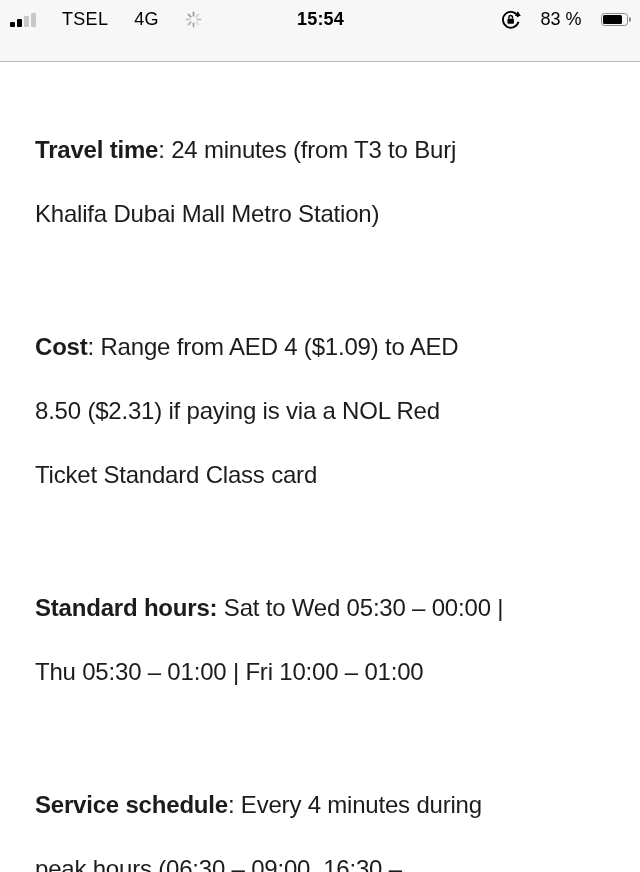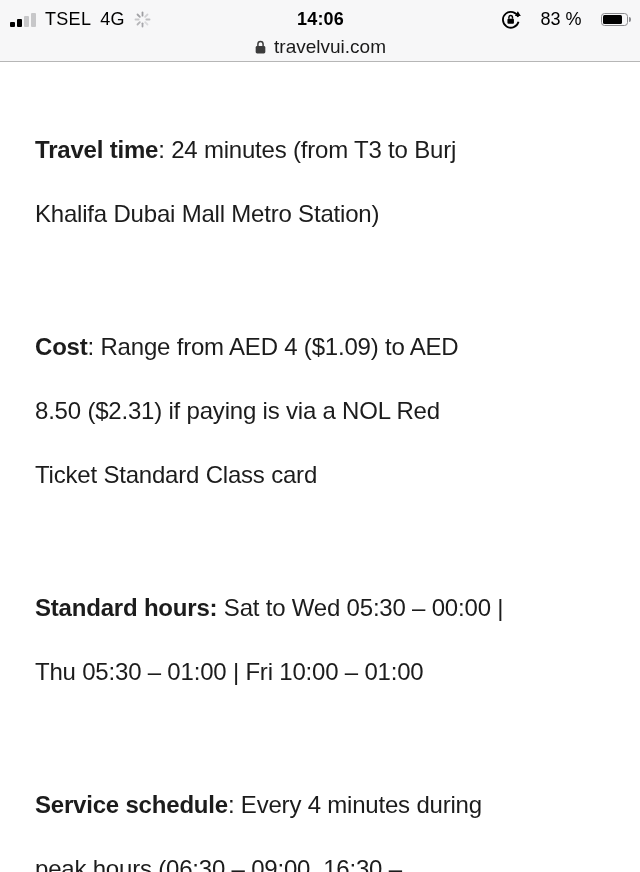--- a/index.html
+++ b/index.html
@@ -24,21 +24,21 @@
   }
   .status-row {
     height: 33px;
     display: flex;
     align-items: center;
     padding: 6px 9px 0 10px;
     font-size: 18px;
     color: #000;
   }
   .sb-left, .sb-right { flex: 1; display: flex; align-items: center; }
-  .sb-left { justify-content: flex-start; gap: 9px; }
+  .sb-left { justify-content: flex-start; gap: 26px; }
   .sb-right { justify-content: flex-end; gap: 19px; }
   .sb-center { flex: 0 0 auto; }
   .time { font-weight: 700; letter-spacing: 0.2px; }
   .carrier, .network { font-weight: 400; letter-spacing: 0.3px; }
   
   .signal { display: inline-flex; align-items: flex-end; gap: 2px; height: 14px; }
   .signal .bar { width: 5px; border-radius: 1px; background: var(--signal-empty, #c7c7c9); }
   .signal .bar.filled { background: #000; }
   
   .battery-wrap { display: inline-flex; align-items: center; }
@@ -105,45 +105,38 @@
             <line x1="14.6" y1="8" x2="11.6" y2="8" opacity="0.6"></line>
             <line x1="12.7" y1="12.7" x2="10.5" y2="10.5" opacity="0.3"></line>
             <line x1="8" y1="14.6" x2="8" y2="11.6" opacity="0.85"></line>
             <line x1="3.3" y1="12.7" x2="5.5" y2="10.5" opacity="0.7"></line>
             <line x1="1.4" y1="8" x2="4.4" y2="8" opacity="0.5"></line>
             <line x1="3.3" y1="3.3" x2="5.5" y2="5.5" opacity="0.9"></line>
           </g>
         </svg>
       </div>
       <div class="sb-center">
-        <span class="time">14:06</span>
+        <span class="time">15:54</span>
       </div>
       <div class="sb-right">
         <svg width="21" height="21" viewBox="0 0 22 22">
           <path d="M 19.1 8.2 A 8.3 8.3 0 1 0 19.4 13.4" fill="none" stroke="#000" stroke-width="1.9"></path>
           <polygon points="15.6,7.4 21.8,7.4 18.7,2.4" fill="#000"></polygon>
           <path d="M9.3 10.2 v-1.4 a1.9 1.9 0 0 1 3.8 0 v1.4" fill="none" stroke="#000" stroke-width="1.5"></path>
           <rect x="7.8" y="10.2" width="6.8" height="5.2" rx="1" fill="#000"></rect>
         </svg>
         <span>83 %</span>
         <span class="battery-wrap">
           <span class="battery">
               <span class="battery-fill" style="width: 83%;"></span>
             </span>
           <span class="battery-nub"></span>
         </span>
       </div>
     </div>
-    <div class="url-row">
-      <svg width="13" height="16" viewBox="0 0 14 17">
-        <path d="M4.2 7.6 V5.3 a2.8 2.8 0 0 1 5.6 0 V7.6" fill="none" stroke="#3c3c3c" stroke-width="1.6"></path>
-        <rect x="1.8" y="7.4" width="10.4" height="8.2" rx="1.6" fill="#3c3c3c"></rect>
-      </svg>
-      <span>travelvui.com</span>
-    </div>
   </header>
 
   <main class="content">
     <p class="para"><b>Travel time</b><span>: 24 minutes (from T3 to Burj<br>Khalifa Dubai Mall Metro Station)</span></p>
 
     <p class="para"><b>Cost</b><span>: Range from AED 4 ($1.09) to AED<br>8.50 ($2.31) if paying is via a NOL Red<br>Ticket Standard Class card</span></p>
 
     <p class="para"><b>Standard hours:</b><span> Sat to Wed 05:30 – 00:00 |<br>Thu 05:30 – 01:00 | Fri 10:00 – 01:00</span></p>
 
     <p class="para"><b>Service schedule</b><span>: Every 4 minutes during<br>peak hours (06:30 – 09:00, 16:30 –<br>20:00); every 7 minutes during off-peak<br>hours</span></p>

